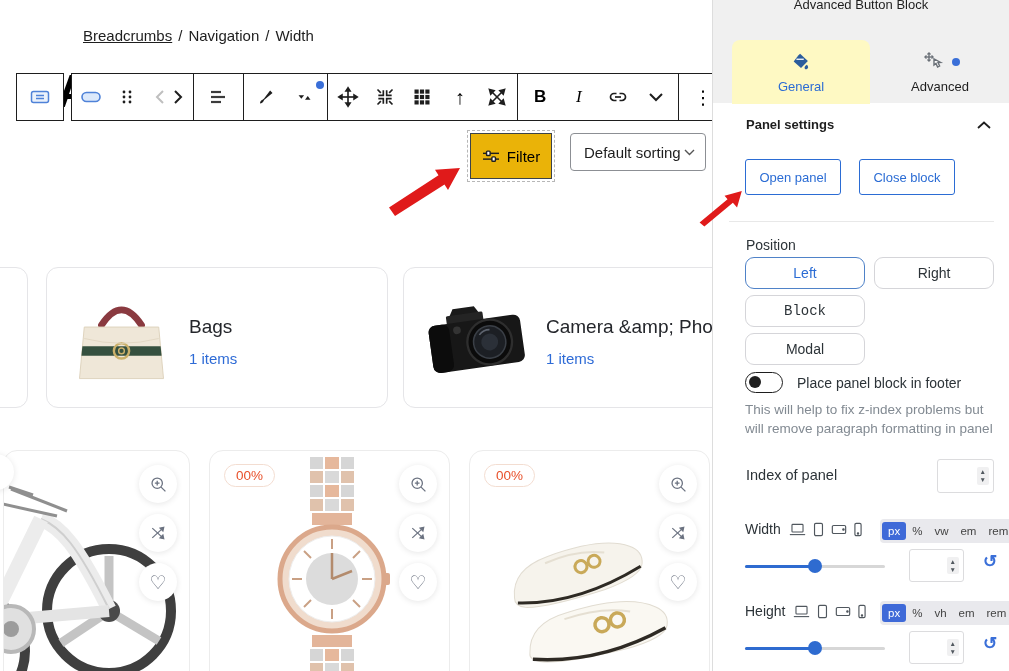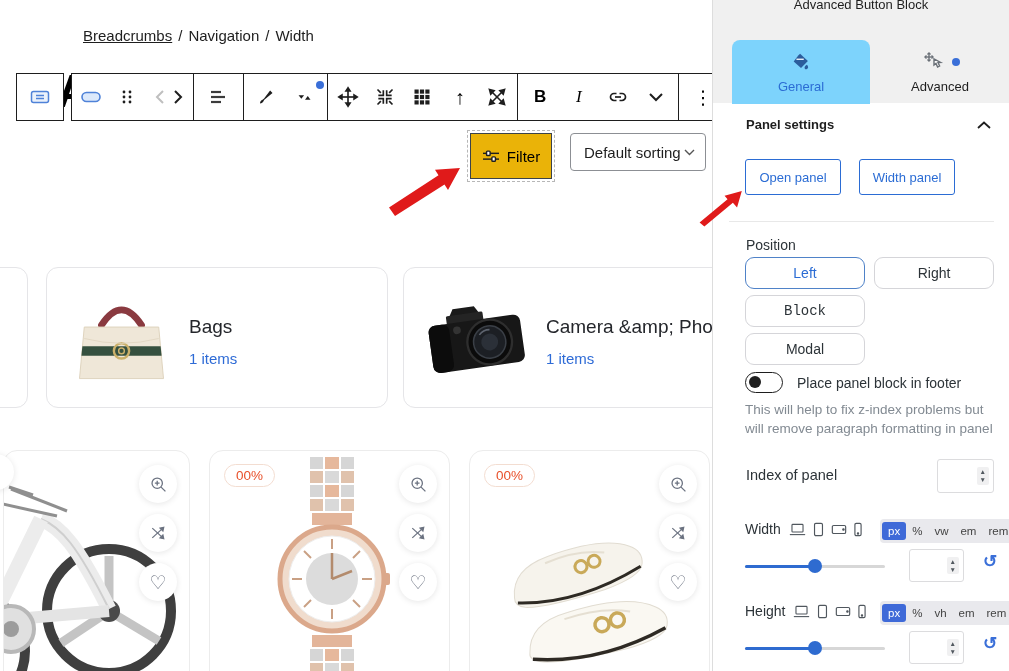--- a/index.html
+++ b/index.html
@@ -46,21 +46,21 @@
   .heart-glyph{font-size:19px;color:#6b7280;line-height:1;}
 
   
   .red-arrow{z-index:40;}
 
   
   .sidebar{left:712px;top:0;width:297px;height:671px;background:#fff;border-left:1px solid #ddd;box-sizing:border-box;z-index:10;}
   .sb-head{position:absolute;left:0;top:0;width:100%;height:103px;background:#f0f0f0;}
   .sb-title{position:absolute;left:0;top:-3px;width:100%;text-align:center;font-size:13px;color:#1e1e1e;}
   .tab{position:absolute;top:40px;height:64px;display:flex;flex-direction:column;align-items:center;justify-content:center;gap:6px;cursor:pointer;font-size:13px;}
-  .tab-general{left:19px;width:138px;background:#7dd3fc;border-radius:8px 8px 0 0;color:#2b6cd4;}
+  .tab-general{left:19px;width:138px;background:#fef9c3;border-radius:8px 8px 0 0;color:#2b6cd4;}
   .tab-advanced{left:157px;width:140px;color:#1e1e1e;}
   .tab-iconrow{display:flex;align-items:center;gap:7px;height:22px;}
 
   .sb-h2{position:absolute;left:33px;top:117px;font-size:13px;font-weight:700;color:#1e1e1e;}
   .collapse{position:absolute;right:18px;top:121px;cursor:pointer;}
   .blue-btn{position:absolute;width:96px;height:36px;border:1px solid #2b6cd4;border-radius:3px;background:#fff;color:#2b6cd4;font-size:13px;display:flex;align-items:center;justify-content:center;cursor:pointer;box-sizing:border-box;}
   .sb-div{position:absolute;left:16px;top:221px;width:265px;height:1px;background:#e8e8e8;}
   .sb-label{position:absolute;font-size:14px;color:#2c3338;}
   .posbtn{position:absolute;width:120px;height:32px;border:1px solid #d5d5d9;border-radius:9px;background:#fff;color:#2c3338;font-size:14px;display:flex;align-items:center;justify-content:center;cursor:pointer;box-sizing:border-box;}
   .posbtn.sel{border-color:#4f82c8;color:#2b6cd4;}
@@ -497,21 +497,21 @@
     </div>
 
     <div class="sb-h2">Panel settings</div>
     <span class="collapse">
       <svg width="14" height="9" viewBox="0 0 14 9">
           <polyline points="1,7 7,1.5 13,7" fill="none" stroke="#1e1e1e" stroke-width="1.8"></polyline>
         </svg>
     </span>
 
     <button class="blue-btn" style="left:32px;top:159px;">Open panel</button>
-    <button class="blue-btn" style="left:146px;top:159px;">Width panel</button>
+    <button class="blue-btn" style="left:146px;top:159px;">Close block</button>
 
     <div class="sb-div"></div>
 
     <div class="sb-label" style="left:33px;top:237px;">Position</div>
     <button class="posbtn sel" style="left:32px;top:257px;">Left</button>
     <button class="posbtn" style="left:161px;top:257px;">Right</button>
     <button class="posbtn" style="left:32px;top:295px;font-family:Liberation Mono, monospace;">Block</button>
     <button class="posbtn" style="left:32px;top:333px;">Modal</button>
 
     <div class="toggle">

